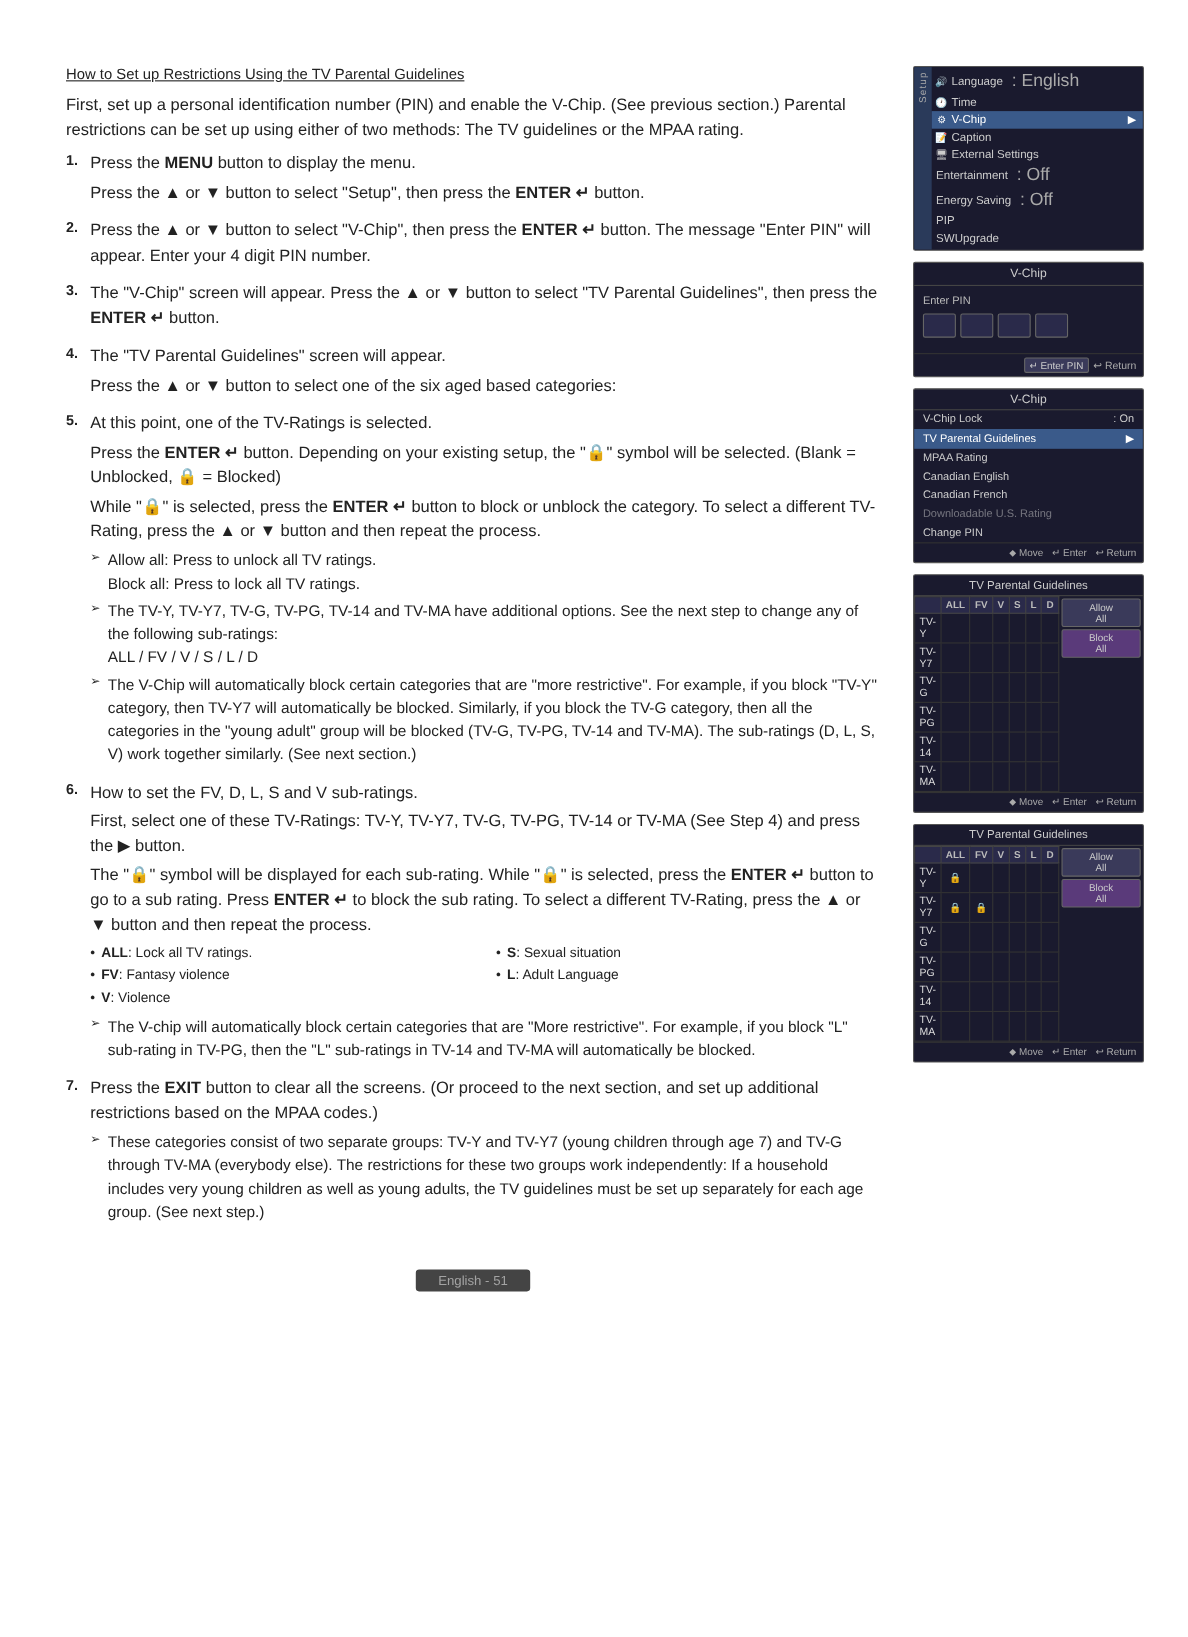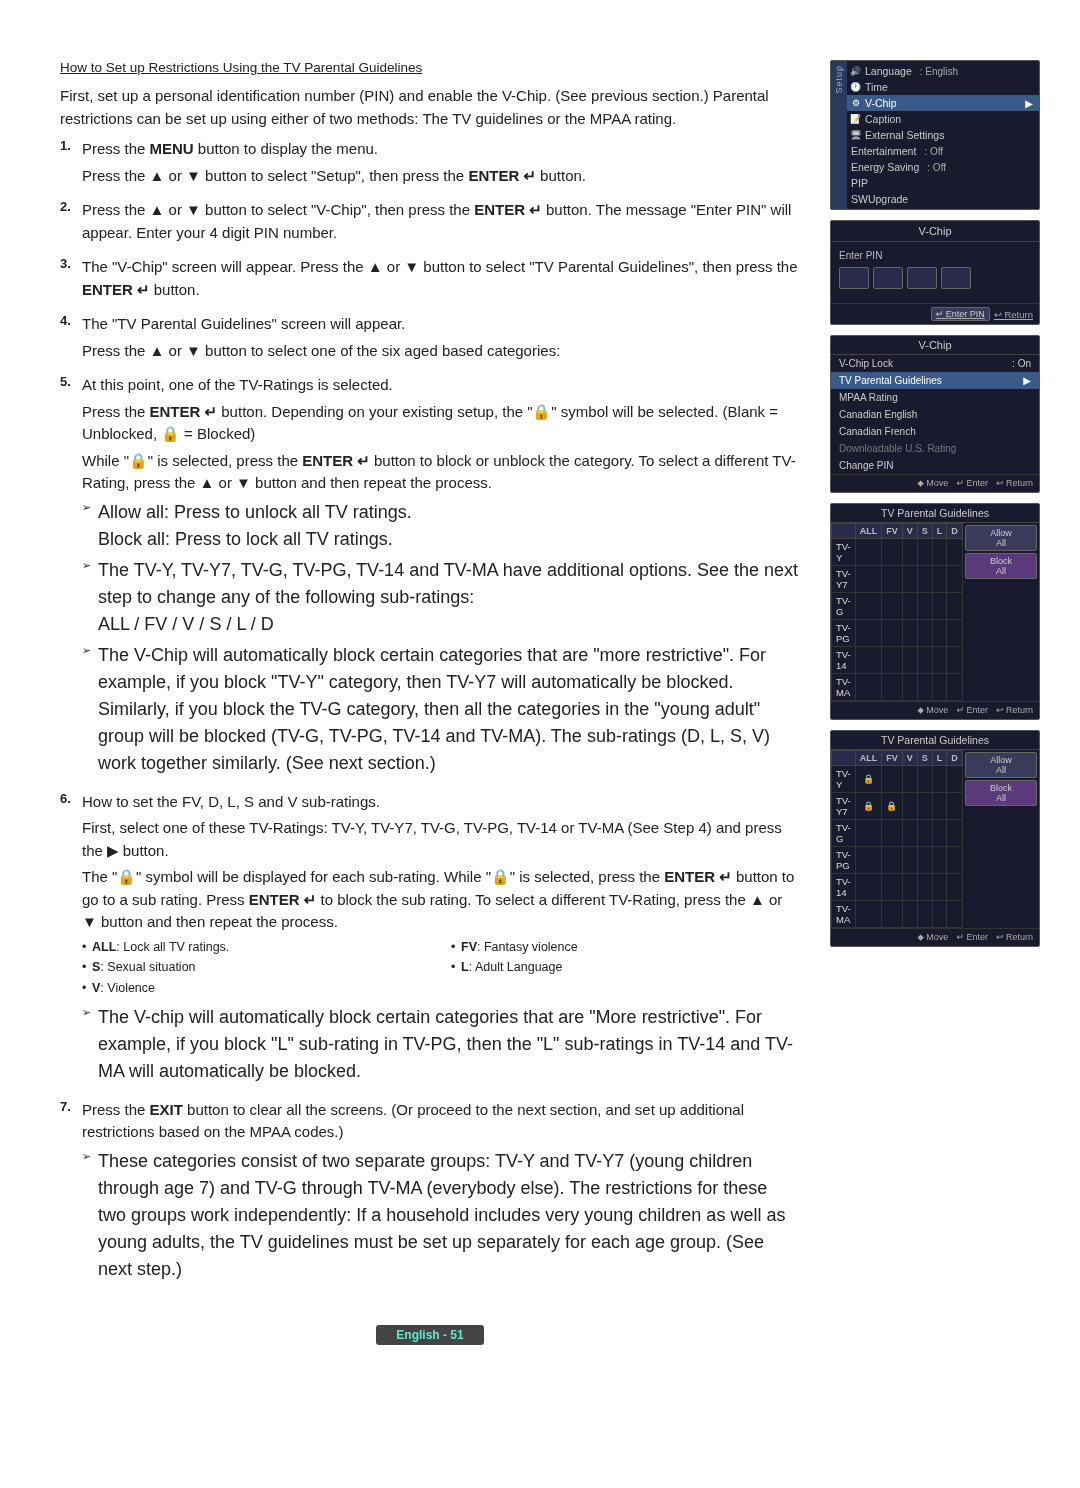--- a/index.html
+++ b/index.html
@@ -75,21 +75,21 @@
     .bullet-list li::before {
       content: "•";
       position: absolute;
       left: 0;
     }
     .arrow-list {
       margin: 4px 0 6px 0;
       list-style: none;
     }
     .arrow-list li {
-      font-size: 18px;
+      font-size: 14px;
       line-height: 1.5;
       padding-left: 16px;
       position: relative;
       margin-bottom: 4px;
     }
     .arrow-list li::before {
       content: "➢";
       position: absolute;
       left: 0;
       font-size: 11px;
@@ -148,21 +148,21 @@
       justify-content: center;
       font-size: 9px;
     }
     .setup-menu-item .arrow {
       margin-left: auto;
       font-size: 10px;
     }
     .setup-menu-item .val {
       color: #aaa;
       margin-left: 4px;
-      font-size: 10px;
+      font-size: 16px;
     }
     
     .pin-panel {
       background: #1a1a2e;
       border: 1px solid #555;
       color: #ccc;
       font-size: 11px;
       border-radius: 2px;
       overflow: hidden;
     }
@@ -195,21 +195,20 @@
     }
     .pin-footer {
       display: flex;
       justify-content: flex-end;
       align-items: center;
       gap: 4px;
       font-size: 9.5px;
       color: #aaa;
       padding: 3px 6px;
       border-top: 1px solid #333;
-      text-decoration: underline;
     }
     .btn-small {
       background: #3a3a5a;
       border: 1px solid #666;
       border-radius: 2px;
       color: #ccc;
       font-size: 9px;
       padding: 1px 4px;
     }
     
@@ -329,25 +328,24 @@
     }
     
     .page-footer {
       text-align: center;
       margin-top: 30px;
       padding: 6px 20px;
     }
     .page-footer-badge {
       display: inline-block;
       background: #444;
-      color: #5eead4;
+      color: #a3a3a3;
       font-size: 12px;
       padding: 3px 20px;
       border-radius: 3px;
-      font-weight: bold;
     }
   </style>
 </head>
 <body>
 
 <div class="page">
 
   <div class="left-col">
     <h2>How to Set up Restrictions Using the TV Parental Guidelines</h2>
     <p>First, set up a personal identification number (PIN) and enable the V-Chip. (See previous section.) Parental restrictions can be set up using either of two methods: The TV guidelines or the MPAA rating.</p>
@@ -397,22 +395,22 @@
     </div>
 
     <div class="step">
       <span class="step-num"><b>6.</b></span>
       <div class="step-content">
         <p>How to set the FV, D, L, S and V sub-ratings.</p>
         <p>First, select one of these TV-Ratings: TV-Y, TV-Y7, TV-G, TV-PG, TV-14 or TV-MA (See Step 4) and press the ▶ button.</p>
         <p>The "🔒" symbol will be displayed for each sub-rating. While "🔒" is selected, press the <b>ENTER ↵</b> button to go to a sub rating. Press <b>ENTER ↵</b> to block the sub rating. To select a different TV-Rating, press the ▲ or ▼ button and then repeat the process.</p>
         <ul class="bullet-list">
           <li><b>ALL</b>: Lock all TV ratings.</li>
+          <li><b>S</b>: Sexual situation</li>
           <li><b>FV</b>: Fantasy violence</li>
-          <li><b>S</b>: Sexual situation</li>
           <li><b>L</b>: Adult Language</li>
           <li><b>V</b>: Violence</li>
         </ul>
         <ul class="arrow-list">
           <li>The V-chip will automatically block certain categories that are "More restrictive". For example, if you block "L" sub-rating in TV-PG, then the "L" sub-ratings in TV-14 and TV-MA will automatically be blocked.</li>
         </ul>
       </div>
     </div>
 
     <div class="step">

